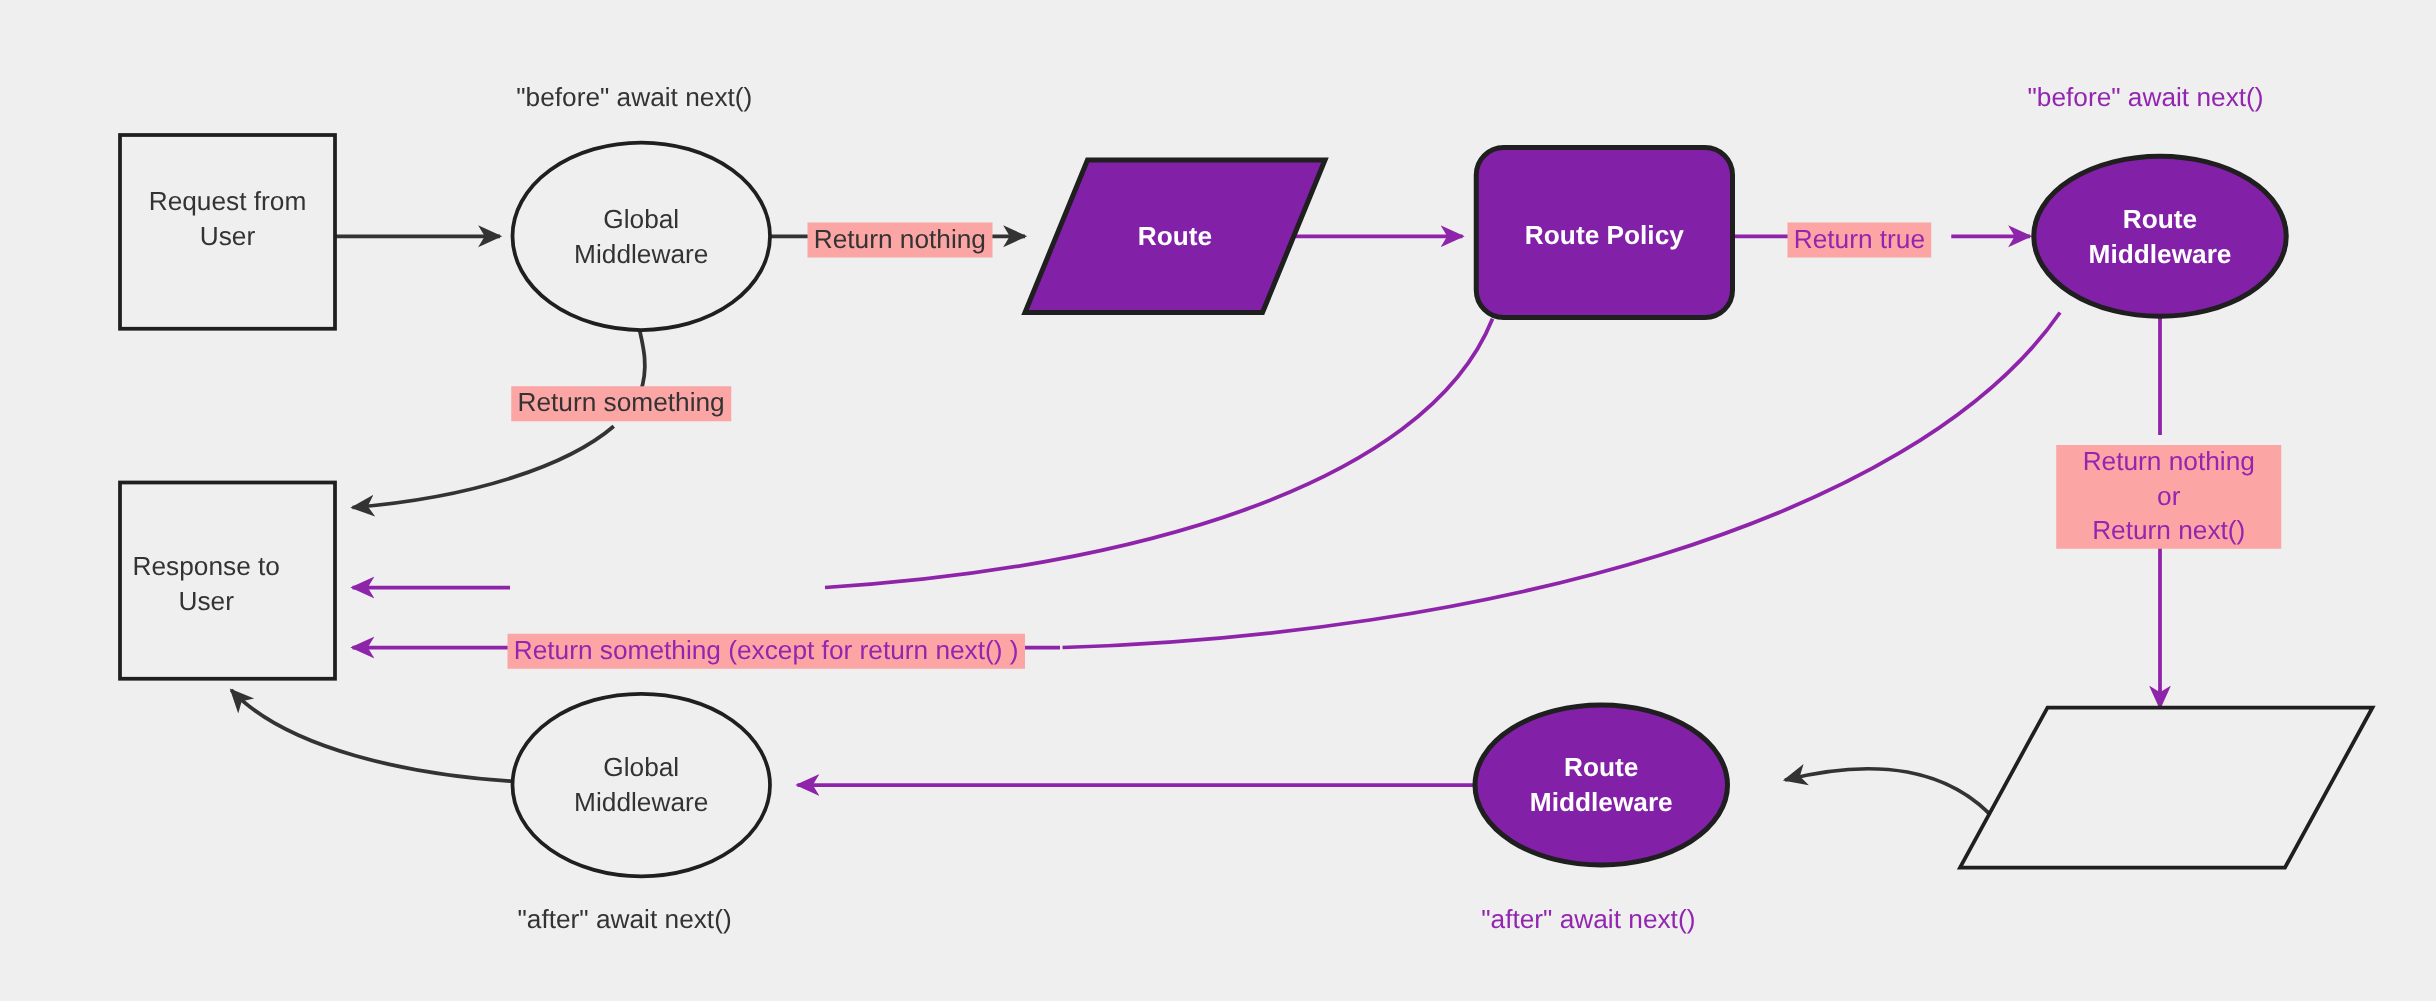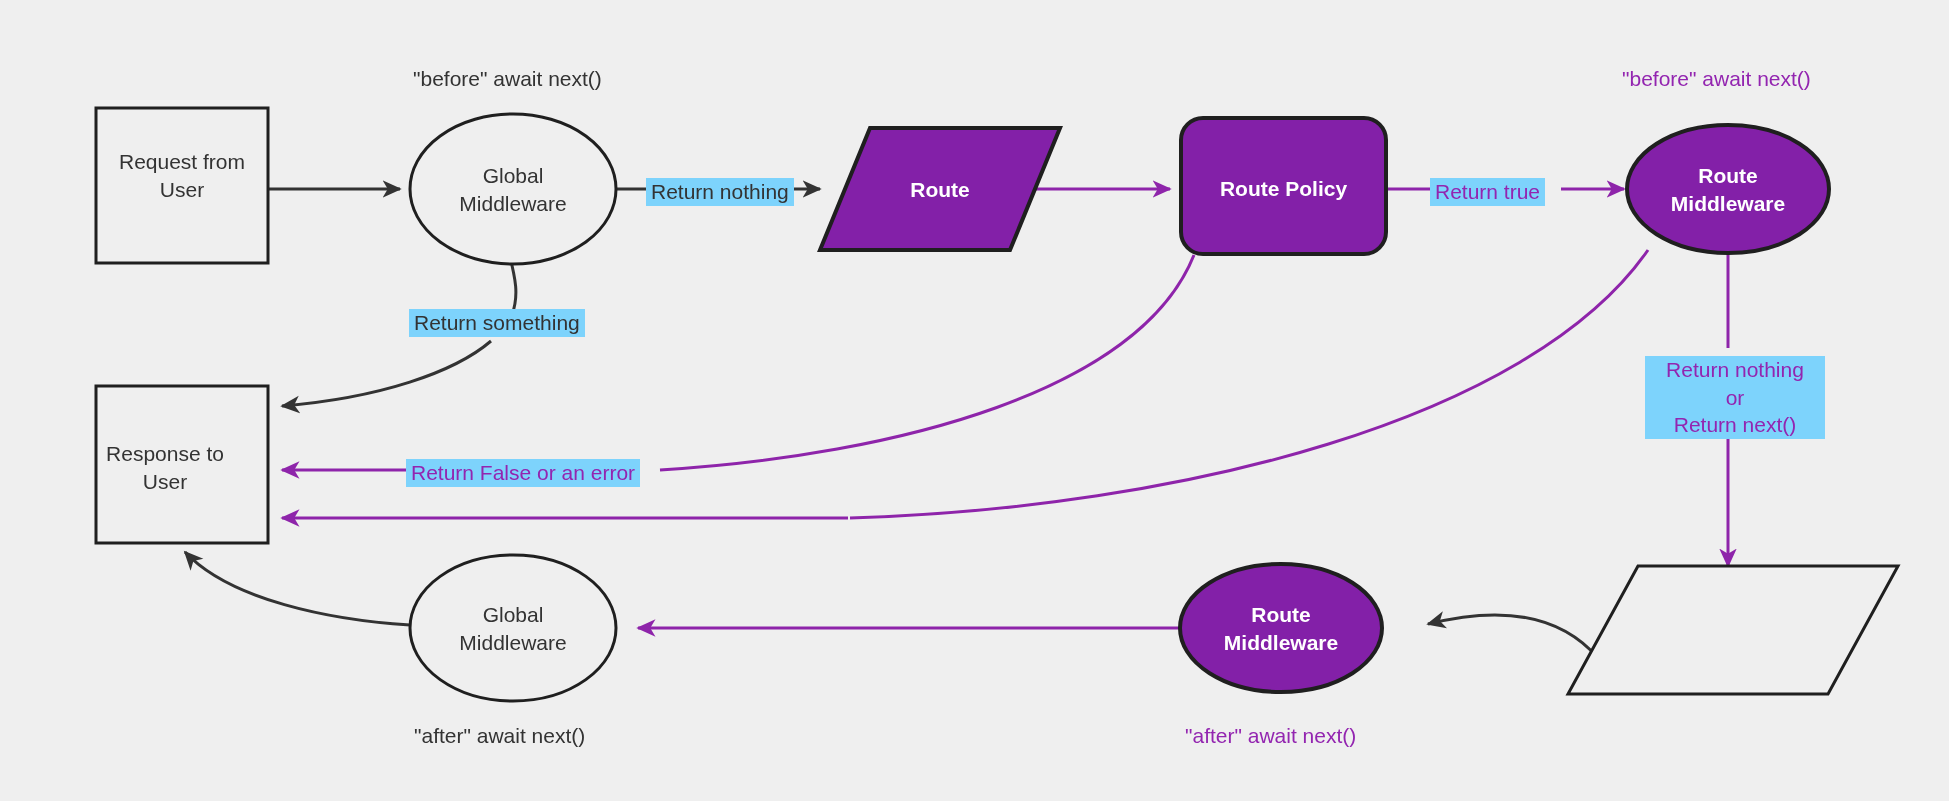--- a/index.html
+++ b/index.html
@@ -54,21 +54,21 @@
   .annot {
     position: absolute;
     font-size: 21px;
     line-height: 1.3;
     white-space: nowrap;
     pointer-events: none;
   }
   .an-dark { color: #333333; }
   .an-purple { color: #9325b0; }
   .label-bg {
-    background: #7dd3fc;
+    background: #fca5a5;
     padding: 0 5px;
   }
 </style>
 </head>
 <body>
 
 <div id="diagram-root">
 
   <svg class="layer" viewBox="0 0 1949 801" xmlns="http://www.w3.org/2000/svg">
     <defs>
@@ -182,20 +182,20 @@
   <div class="annot an-dark" style="left:414px; top:722px;">"after" await next()</div>
 
   <div class="annot an-purple" style="left:1185px; top:722px;">"after" await next()</div>
 
   <div class="edge-label el-dark label-bg" style="left:646px; top:178px;">Return nothing</div>
 
   <div class="edge-label el-dark label-bg" style="left:409px; top:309px;">Return something</div>
 
   <div class="edge-label el-purple label-bg" style="left:1430px; top:178px;">Return true</div>
 
-  <div class="edge-label el-purple label-bg" style="left:406px; top:459px;">Return False or an error</div>
-
+
+  <div class="edge-label el-purple label-bg" style="left:406px; top:507px;">Return something (except for return next() )</div>
 
   <div class="edge-label el-purple label-bg" style="left:1645px; top:356px; width:170px; text-align:center;">Return nothing
 or
 Return next()</div>
 
 </div>
 
 </body></html>

